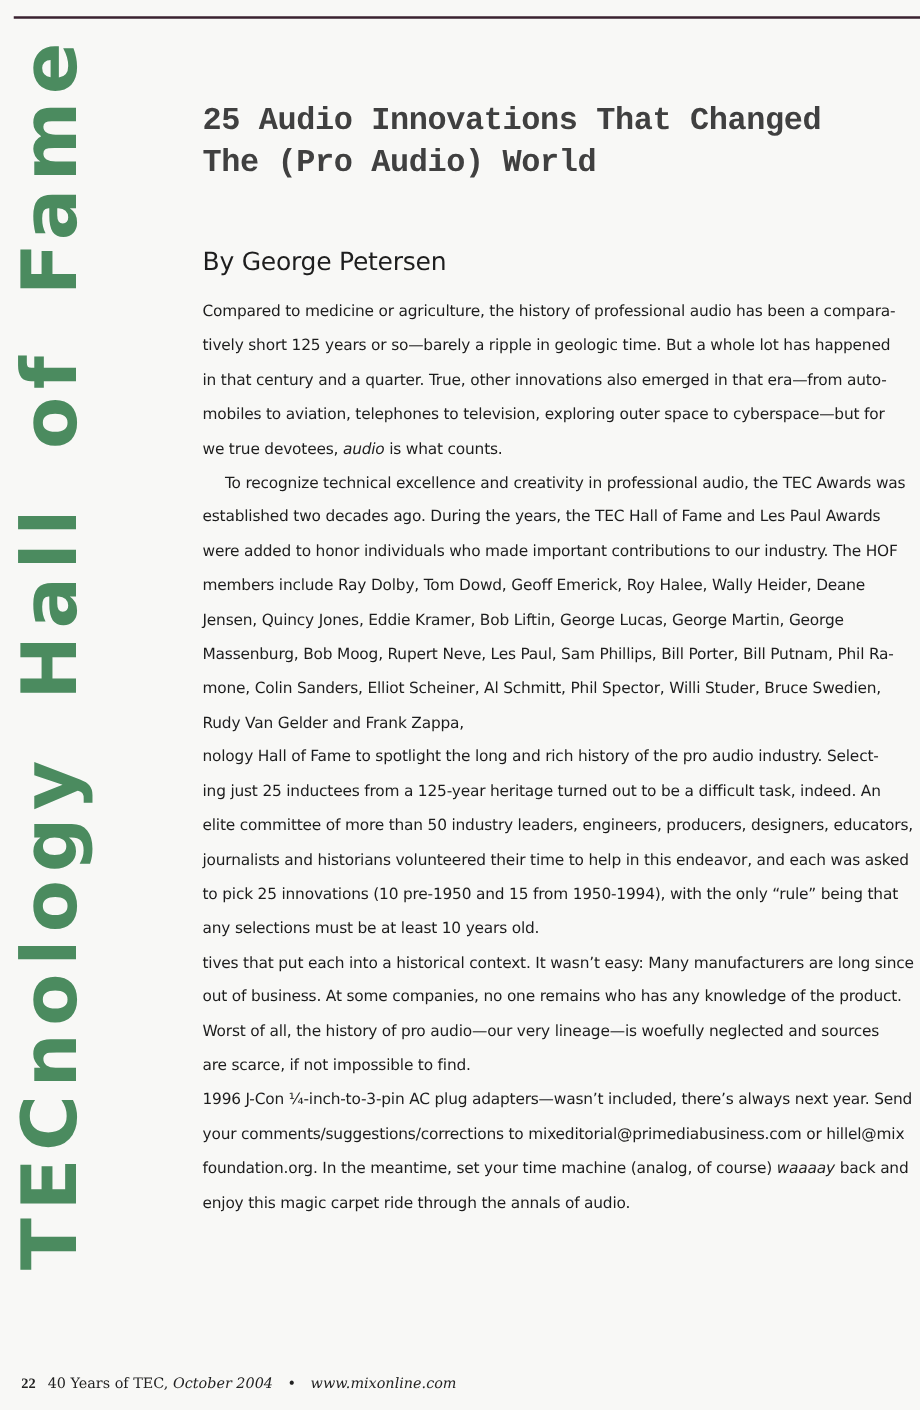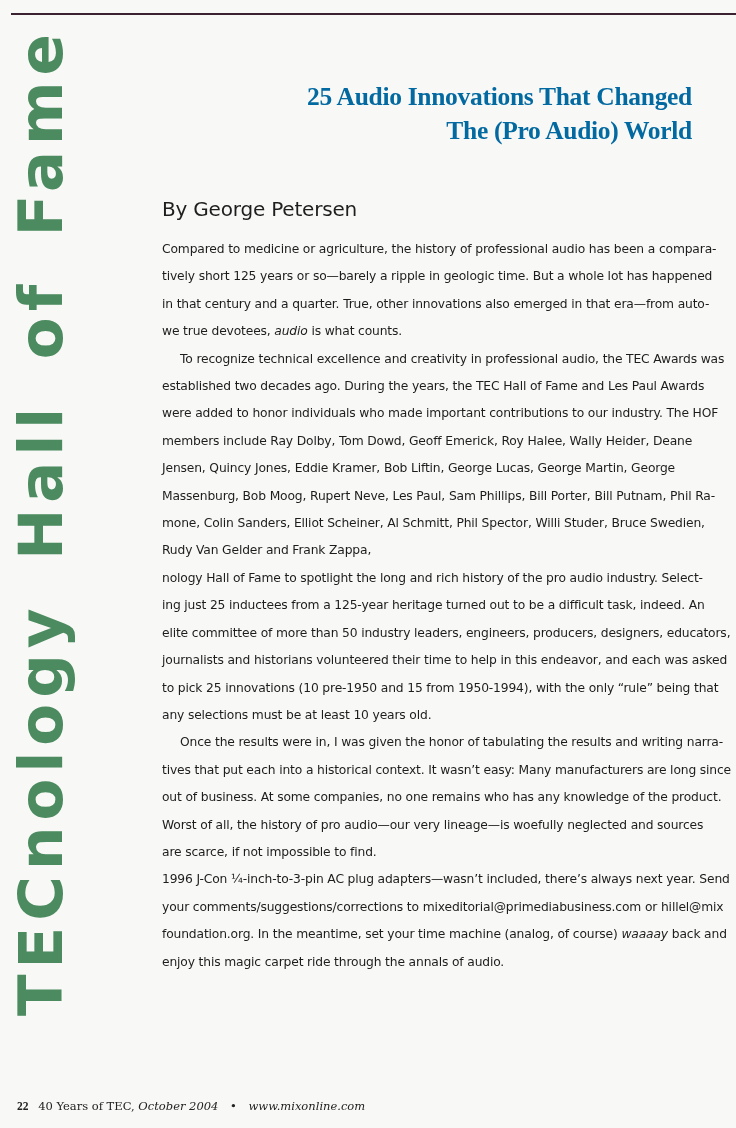--- a/index.html
+++ b/index.html
@@ -37,27 +37,26 @@
     text-align: justify;
     text-align-last: justify;
   }
   .article {
     position: absolute;
     left: 162px; top: 80px;
     width: 530px;
   }
   .headline {
     margin: 0;
-    font-family: Liberation Serif, serif;
+    font-family: Liberation Mono, monospace;
     font-weight: bold;
     font-size: 25.5px;
     line-height: 34px;
     letter-spacing: -0.3px;
-    color: #0369a1;
-    text-align: right;
+    color: #404040;
   }
   .byline {
     margin: 48px 0 0 0;
     font-size: 20px;
     line-height: 26px;
     color: #1e1e1e;
     letter-spacing: -0.2px;
   }
   .body-text {
     margin-top: 14px;
@@ -98,20 +97,21 @@
     <span>25 Audio Innovations That Changed</span><br>
     <span>The (Pro Audio) World</span>
   </h1>
   <div class="byline">By George Petersen</div>
 
   <div class="body-text">
     <p>
       <span class="line">Compared to medicine or agriculture, the history of professional audio has been a compara-</span>
       <span class="line">tively short 125 years or so—barely a ripple in geologic time. But a whole lot has happened</span>
       <span class="line">in that century and a quarter. True, other innovations also emerged in that era—from auto-</span>
+      <span class="line">mobiles to aviation, telephones to television, exploring outer space to cyberspace—but for</span>
       <span class="line"><span>we true devotees, </span><em>audio</em><span> is what counts.</span></span>
     </p>
     <p class="indent">
       <span class="line">To recognize technical excellence and creativity in professional audio, the TEC Awards was</span>
       <span class="line" style="text-indent:0">established two decades ago. During the years, the TEC Hall of Fame and Les Paul Awards</span>
       <span class="line" style="text-indent:0">were added to honor individuals who made important contributions to our industry. The HOF</span>
       <span class="line" style="text-indent:0">members include Ray Dolby, Tom Dowd, Geoff Emerick, Roy Halee, Wally Heider, Deane</span>
       <span class="line" style="text-indent:0">Jensen, Quincy Jones, Eddie Kramer, Bob Liftin, George Lucas, George Martin, George</span>
       <span class="line" style="text-indent:0">Massenburg, Bob Moog, Rupert Neve, Les Paul, Sam Phillips, Bill Porter, Bill Putnam, Phil Ra-</span>
       <span class="line" style="text-indent:0">mone, Colin Sanders, Elliot Scheiner, Al Schmitt, Phil Spector, Willi Studer, Bruce Swedien,</span>
@@ -119,21 +119,20 @@
     </p>
     <p class="indent">
       <span class="line" style="text-indent:0">nology Hall of Fame to spotlight the long and rich history of the pro audio industry. Select-</span>
       <span class="line" style="text-indent:0">ing just 25 inductees from a 125-year heritage turned out to be a difficult task, indeed. An</span>
       <span class="line" style="text-indent:0">elite committee of more than 50 industry leaders, engineers, producers, designers, educators,</span>
       <span class="line" style="text-indent:0">journalists and historians volunteered their time to help in this endeavor, and each was asked</span>
       <span class="line" style="text-indent:0">to pick 25 innovations (10 pre-1950 and 15 from 1950-1994), with the only “rule” being that</span>
       <span class="line" style="text-indent:0">any selections must be at least 10 years old.</span>
     </p>
     <p class="indent">
-      <span class="line">Once the results were in, I was given the honor of tabulating the results and writing narra-</span>
       <span class="line" style="text-indent:0">tives that put each into a historical context. It wasn’t easy: Many manufacturers are long since</span>
       <span class="line" style="text-indent:0">out of business. At some companies, no one remains who has any knowledge of the product.</span>
       <span class="line" style="text-indent:0">Worst of all, the history of pro audio—our very lineage—is woefully neglected and sources</span>
       <span class="line" style="text-indent:0">are scarce, if not impossible to find.</span>
     </p>
     <p class="indent">
       <span class="line" style="text-indent:0">1996 J-Con ¼-inch-to-3-pin AC plug adapters—wasn’t included, there’s always next year. Send</span>
       <span class="line" style="text-indent:0">your comments/suggestions/corrections to mixeditorial@primediabusiness.com or hillel@mix</span>
       <span class="line" style="text-indent:0"><span>foundation.org. In the meantime, set your time machine (analog, of course) </span><em>waaaay</em><span> back and</span></span>
       <span class="line" style="text-indent:0">enjoy this magic carpet ride through the annals of audio.</span>

